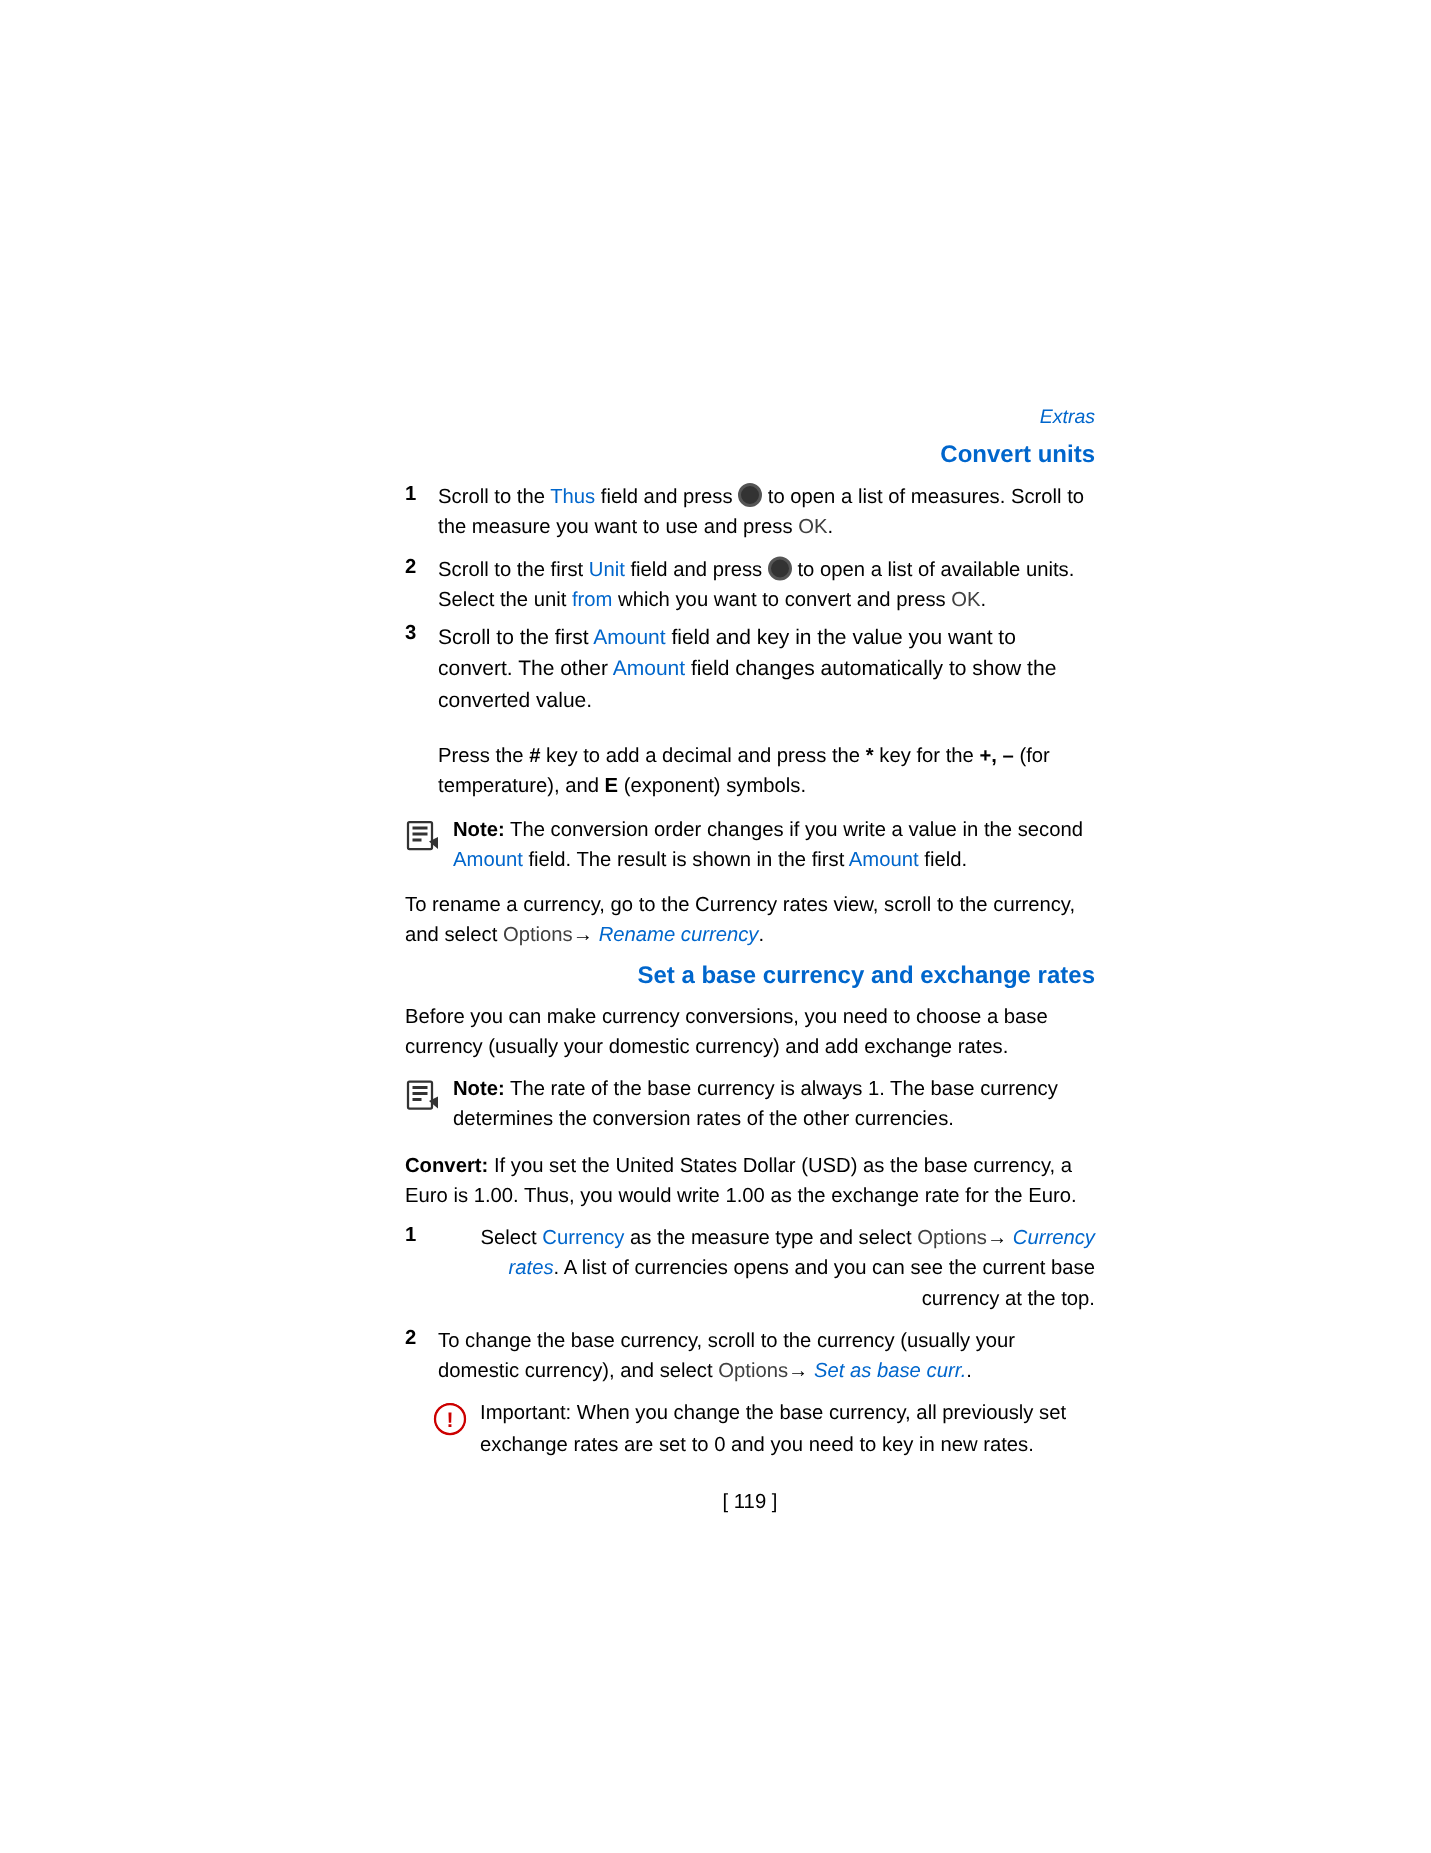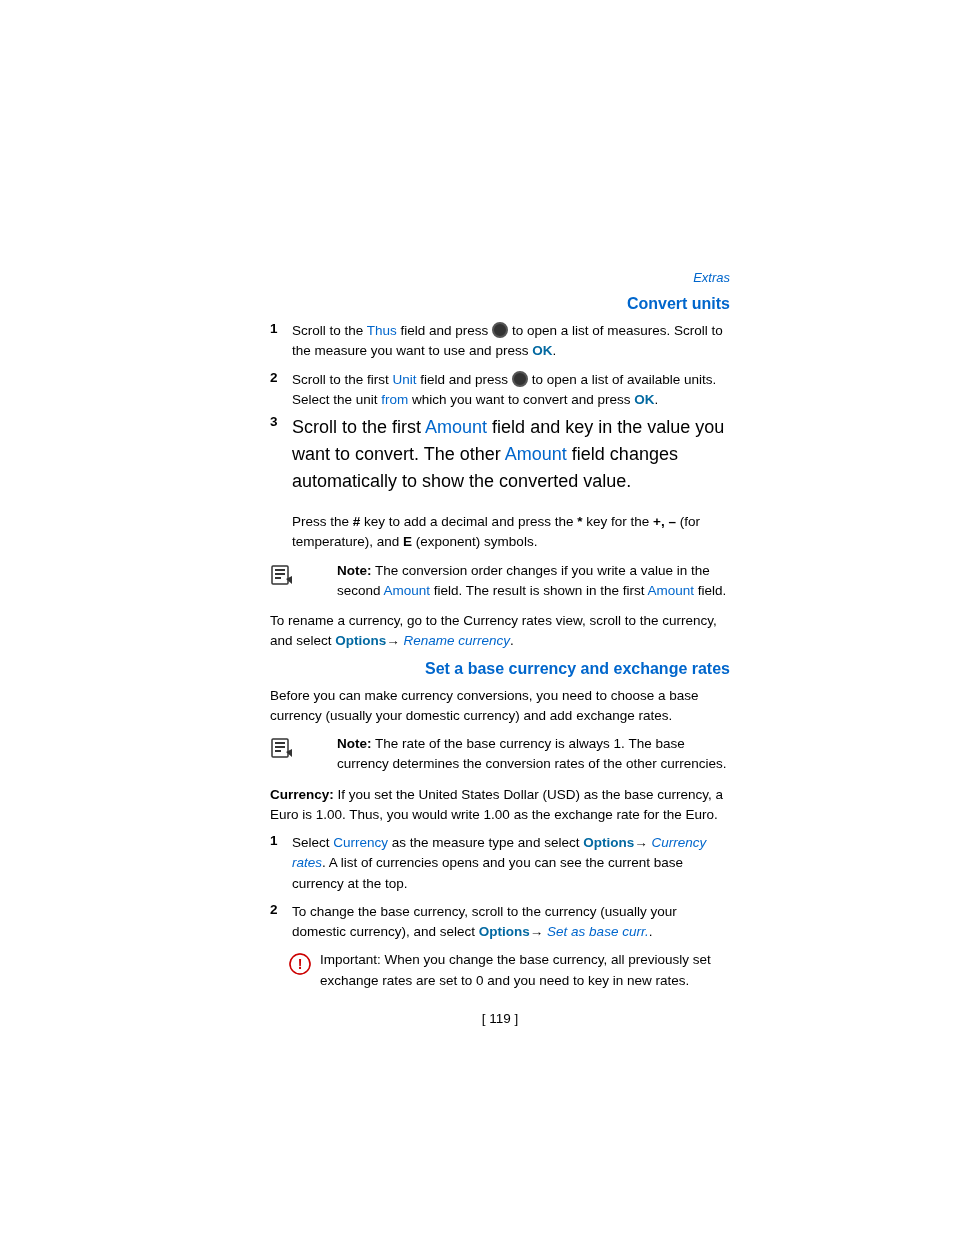--- a/index.html
+++ b/index.html
@@ -53,28 +53,27 @@
       flex: 1;
     }
     .blue-link {
       color: #0066cc;
     }
     .blue-link-italic {
       color: #0066cc;
       font-style: italic;
     }
     .blue-bold {
-      color: #0369a1;
-      font-weight: bold;
+      color: #404040;
+      font-weight: normal;
     }
     .note-box {
       display: flex;
       margin: 8px 0 10px 0;
       align-items: flex-start;
-      gap: 35px;
     }
     .note-icon {
       width: 24px;
       height: 24px;
       min-width: 24px;
       margin-right: 8px;
       margin-top: 2px;
     }
     .note-text {
       font-size: 13.5px;
@@ -135,21 +134,21 @@
       <div style="display:flex; margin-bottom:4px;">
         <span class="num">2</span>
         <span class="li-content" style="font-size:13.5px; line-height:1.5;">
           Scroll to the first <span class="blue-link">Unit</span> field and press <span style="display:inline-block; width:16px; height:16px; border-radius:50%; border:2px solid #555; background:#333; vertical-align:middle; position:relative; top:-1px;"></span> to open a list of available units. Select the unit <span class="blue-link">from</span> which you want to convert and press <span class="blue-bold">OK</span>.
         </span>
       </div>
 
 
       <div style="display:flex; margin-bottom:4px;">
         <span class="num">3</span>
-        <span class="li-content" style="font-size:18px; line-height:1.5;">
+        <span class="li-content" style="font-size:14px; line-height:1.5;">
           Scroll to the first <span class="blue-link">Amount</span> field and key in the value you want to convert. The other <span class="blue-link">Amount</span> field changes automatically to show the converted value.
         </span>
       </div>
 
       <div style="margin: 17px 0 8px 22px; font-size:13.5px; line-height:1.5;">
         Press the <strong>#</strong> key to add a decimal and press the <strong>*</strong> key for the <strong>+, –</strong> (for temperature), and <strong>E</strong> (exponent) symbols.
       </div>
 
       <div class="note-box">
         <div class="note-icon">
@@ -185,26 +184,26 @@
             <rect x="5" y="14" width="6" height="2" fill="#333"></rect>
             <polygon points="16,16 22,13 22,21" fill="#333"></polygon>
           </svg>
         </div>
         <div class="note-text">
           <strong>Note:</strong> The rate of the base currency is always 1. The base currency determines the conversion rates of the other currencies.
         </div>
       </div>
 
       <div class="plain-text">
-        <strong>Currency:</strong> If you set the United States Dollar (USD) as the base currency, a Euro is 1.00. Thus, you would write 1.00 as the exchange rate for the Euro.
+        <strong>Convert:</strong> If you set the United States Dollar (USD) as the base currency, a Euro is 1.00. Thus, you would write 1.00 as the exchange rate for the Euro.
       </div>
 
       <div style="display:flex; margin-bottom:8px;">
         <span class="num">1</span>
-        <span class="li-content" style="font-size:13.5px; line-height:1.5;">
+        <span class="li-content" style="font-size:13.5px; line-height:1.5;text-align:right;">
           Select <span class="blue-link">Currency</span> as the measure type and select <span class="blue-bold">Options</span>→ <span class="blue-link-italic">Currency rates</span>. A list of currencies opens and you can see the current base currency at the top.
         </span>
       </div>
 
       <div style="display:flex; margin-bottom:8px;">
         <span class="num">2</span>
         <span class="li-content" style="font-size:13.5px; line-height:1.5;">
           To change the base currency, scroll to the currency (usually your domestic currency), and select <span class="blue-bold">Options</span>→ <span class="blue-link-italic">Set as base curr.</span>.
         </span>
       </div>

